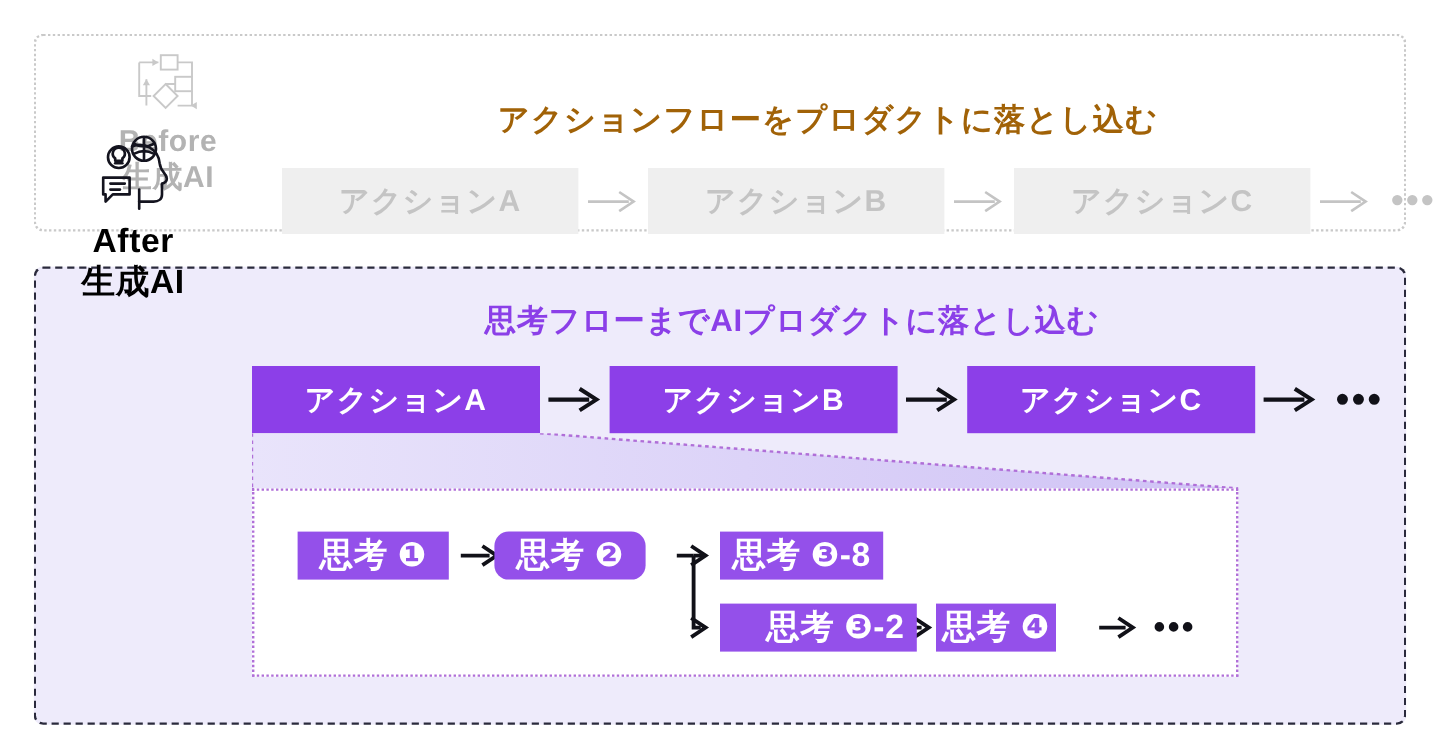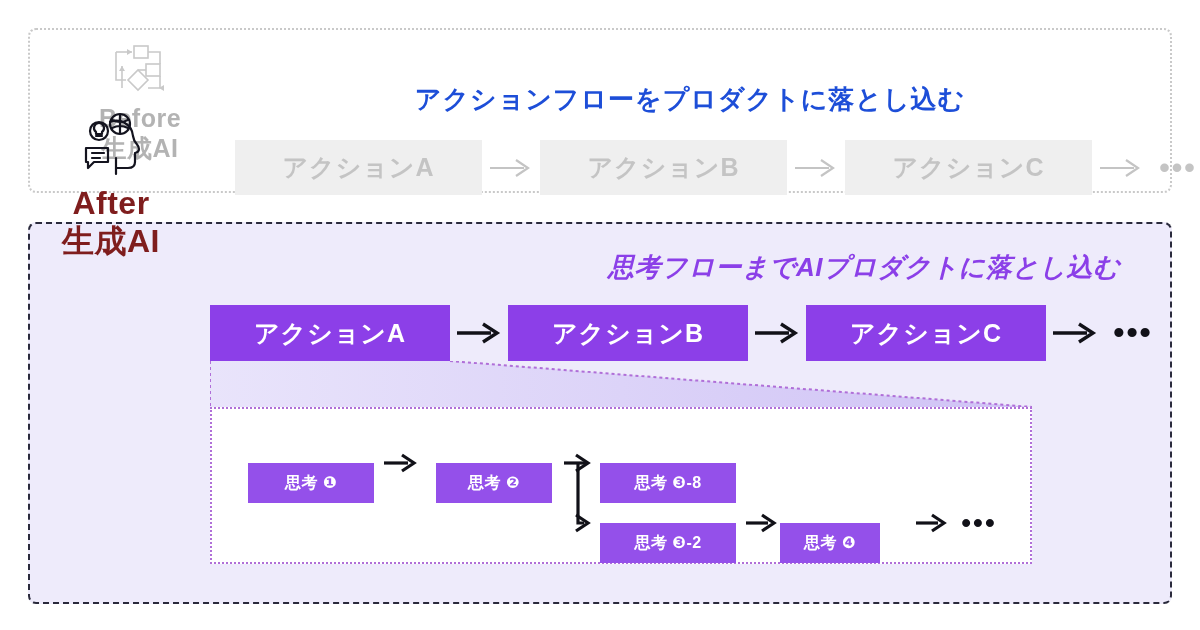--- a/index.html
+++ b/index.html
@@ -49,21 +49,21 @@
     line-height: 1.18;
     letter-spacing: 0.5px;
   }
 
   .before-title {
     position: absolute;
     left: 200px;
     top: 52px;
     width: 920px;
     text-align: center;
-    color: #1d4ed8;
+    color: #a16207;
     font-size: 26px;
     font-weight: bold;
     letter-spacing: 1px;
   }
 
   .before-row {
     position: absolute;
     left: 205px;
     top: 110px;
     display: flex;
@@ -117,38 +117,37 @@
     width: 146px;
     text-align: center;
   }
   .after-icon {
     width: 70px;
     height: 66px;
     margin: 0 auto 8px auto;
     display: block;
   }
   .after-label {
-    color: #7f1d1d;
-    font-size: 32px;
+    color: #000000;
+    font-size: 28px;
     font-weight: bold;
     line-height: 1.2;
     letter-spacing: 0.5px;
   }
 
   .after-title {
     position: absolute;
     left: 200px;
     top: 250px;
     width: 920px;
-    text-align: right;
+    text-align: center;
     color: #8b3fe8;
     font-size: 26px;
     font-weight: bold;
     letter-spacing: 0.5px;
-    font-style: italic;
   }
 
   .after-row {
     position: absolute;
     left: 210px;
     top: 305px;
     display: flex;
     align-items: center;
   }
   .purple-box {
@@ -198,32 +197,31 @@
     background: #ffffff;
     border: 2px dotted #b06fd8;
     box-sizing: border-box;
   }
 
   .thought-box {
     position: absolute;
     height: 40px;
     background: #9450ea;
     color: #ffffff;
-    font-size: 16px;
+    font-size: 28px;
     font-weight: bold;
     display: flex;
     align-items: center;
     justify-content: center;
     letter-spacing: 0.5px;
-    margin-top: 20px;
   }
   .t1 { left: 36px; top: 34px;  width: 126px; }
-  .t2 { left: 224px; top: 34px; width: 116px; }
+  .t2 { left: 200px; top: 34px; width: 126px; border-radius: 12px; }
   .t31 { left: 388px; top: 34px; width: 136px; }
-  .t32 { left: 388px; top: 94px; width: 136px; }
+  .t32 { left: 388px; top: 94px; width: 136px; padding-left: 28px; }
   .t4  { left: 568px; top: 94px; width: 100px; }
 
   .detail-svg {
     position: absolute;
     left: 0; top: 0;
     width: 822px;
     height: 157px;
     pointer-events: none;
   }
 

